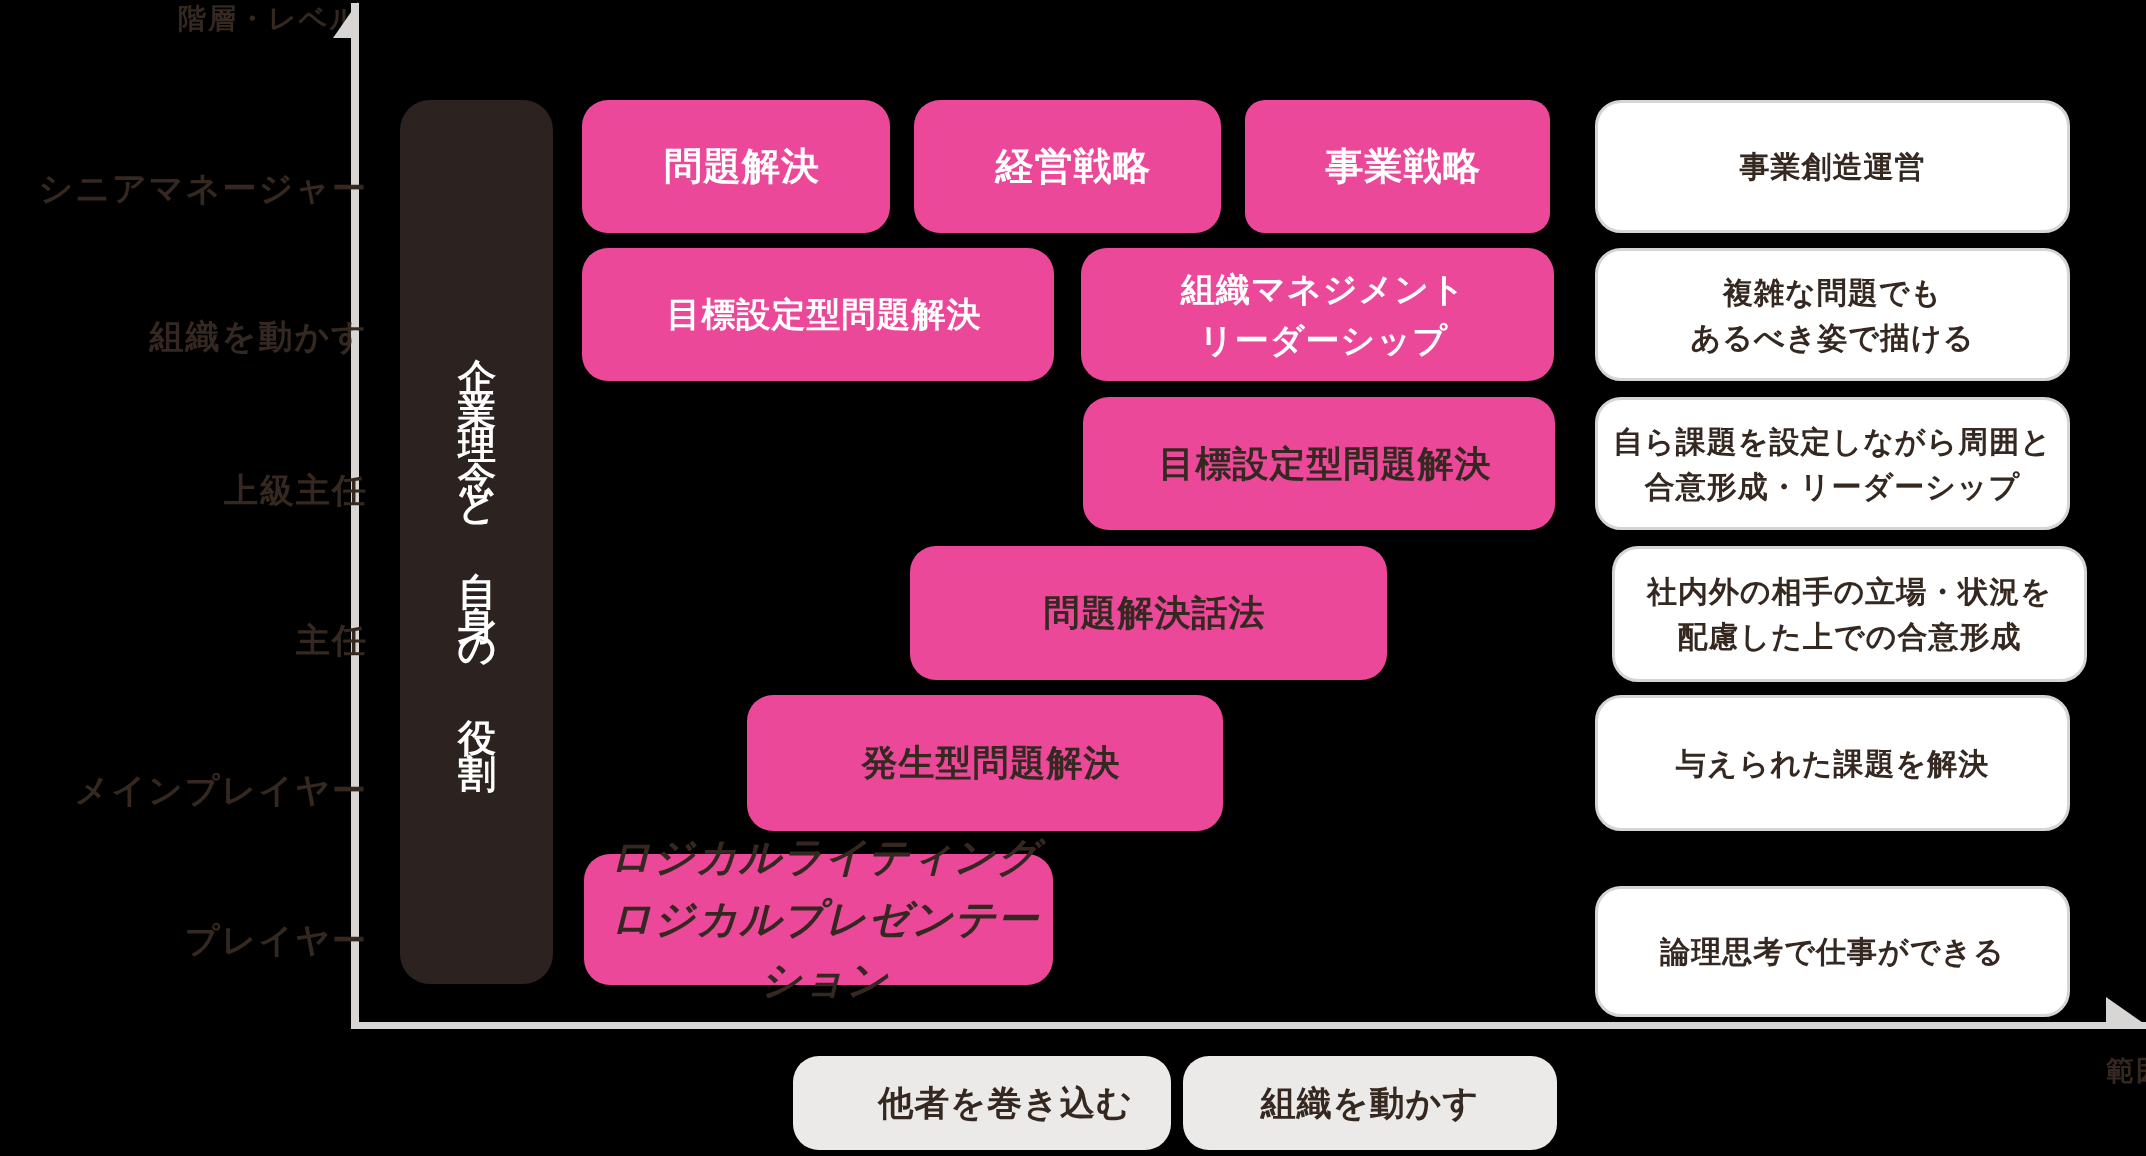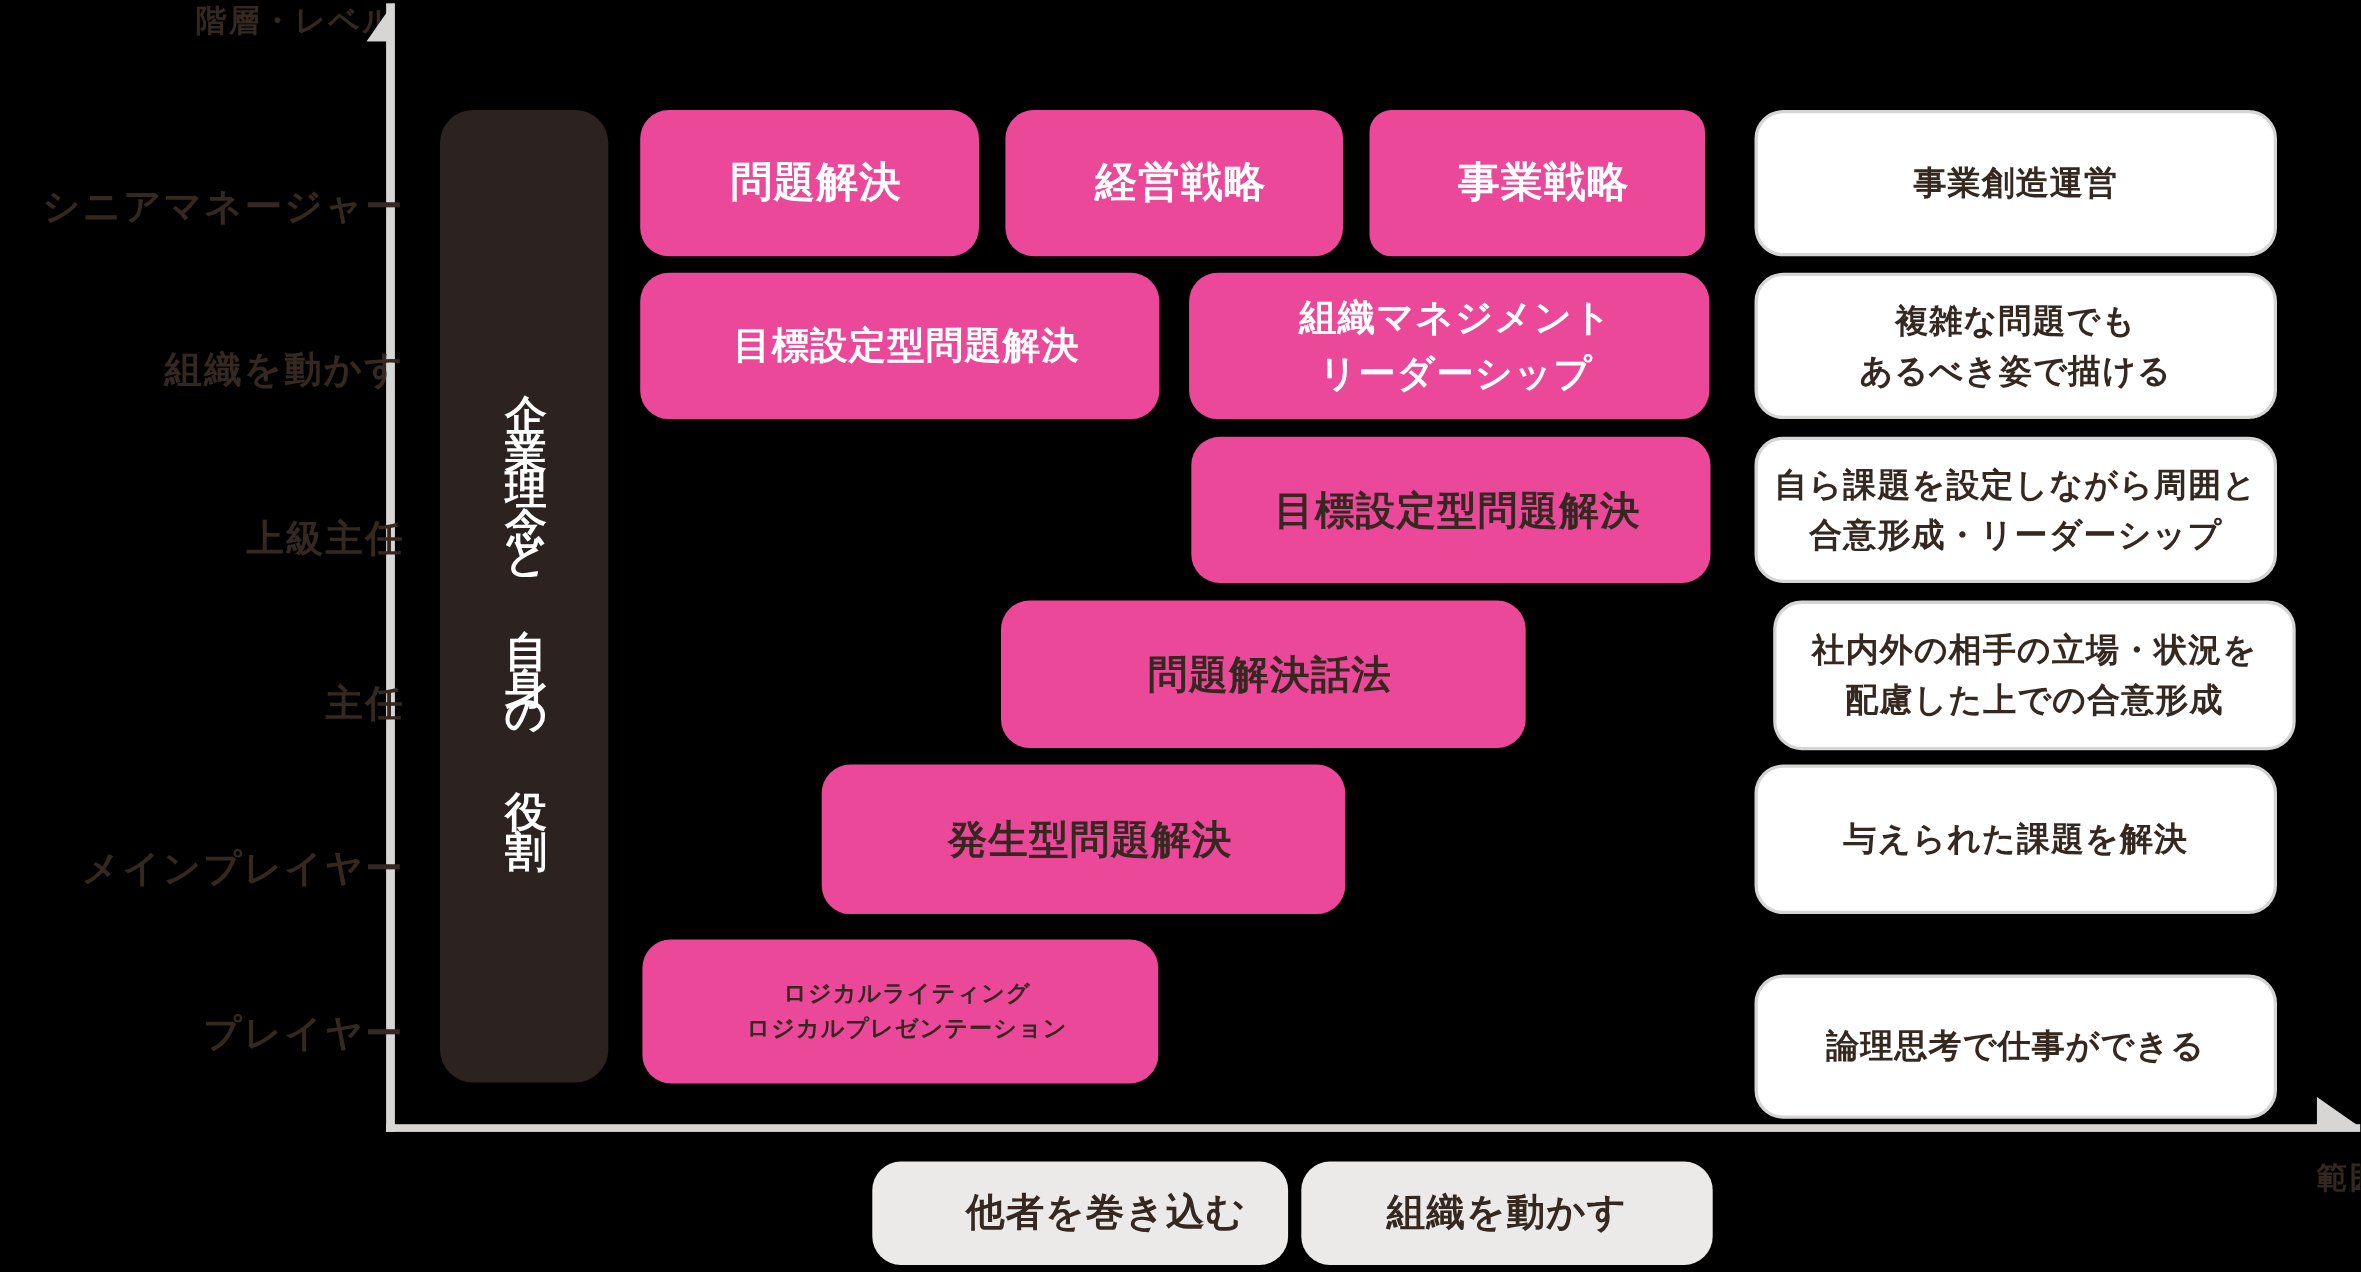--- a/index.html
+++ b/index.html
@@ -67,21 +67,21 @@
   <div class="abs box skill light" style="left:582px;top:248px;width:472px;height:133px;font-size:34px;">目標設定型問題解決</div>
   <div class="abs box skill light" style="left:1081px;top:248px;width:473px;height:133px;font-size:34px;">組織マネジメント
 リーダーシップ</div>
 
   <div class="abs box skill dark" style="left:1083px;top:397px;width:472px;height:133px;font-size:36px;">目標設定型問題解決</div>
 
   <div class="abs box skill dark" style="left:910px;top:546px;width:477px;height:134px;font-size:36px;">問題解決話法</div>
 
   <div class="abs box skill dark" style="left:747px;top:695px;width:476px;height:136px;font-size:36px;">発生型問題解決</div>
 
-  <div class="abs box skill dark" style="left:584px;top:854px;width:469px;height:131px;font-size:21px;">ロジカルライティング
+  <div class="abs box skill dark" style="left:584px;top:854px;width:469px;height:131px;font-size:41px;font-style:italic;">ロジカルライティング
 ロジカルプレゼンテーション</div>
 
   <div class="abs box outcome" style="left:1595px;top:100px;width:475px;height:133px;">事業創造運営</div>
   <div class="abs box outcome" style="left:1595px;top:248px;width:475px;height:133px;">複雑な問題でも
 あるべき姿で描ける</div>
   <div class="abs box outcome" style="left:1595px;top:397px;width:475px;height:133px;">自ら課題を設定しながら周囲と
 合意形成・リーダーシップ</div>
   <div class="abs box outcome" style="left:1595px;top:546px;width:475px;height:136px;margin-left:17px;">社内外の相手の立場・状況を
 配慮した上での合意形成</div>
   <div class="abs box outcome" style="left:1595px;top:695px;width:475px;height:136px;">与えられた課題を解決</div>

